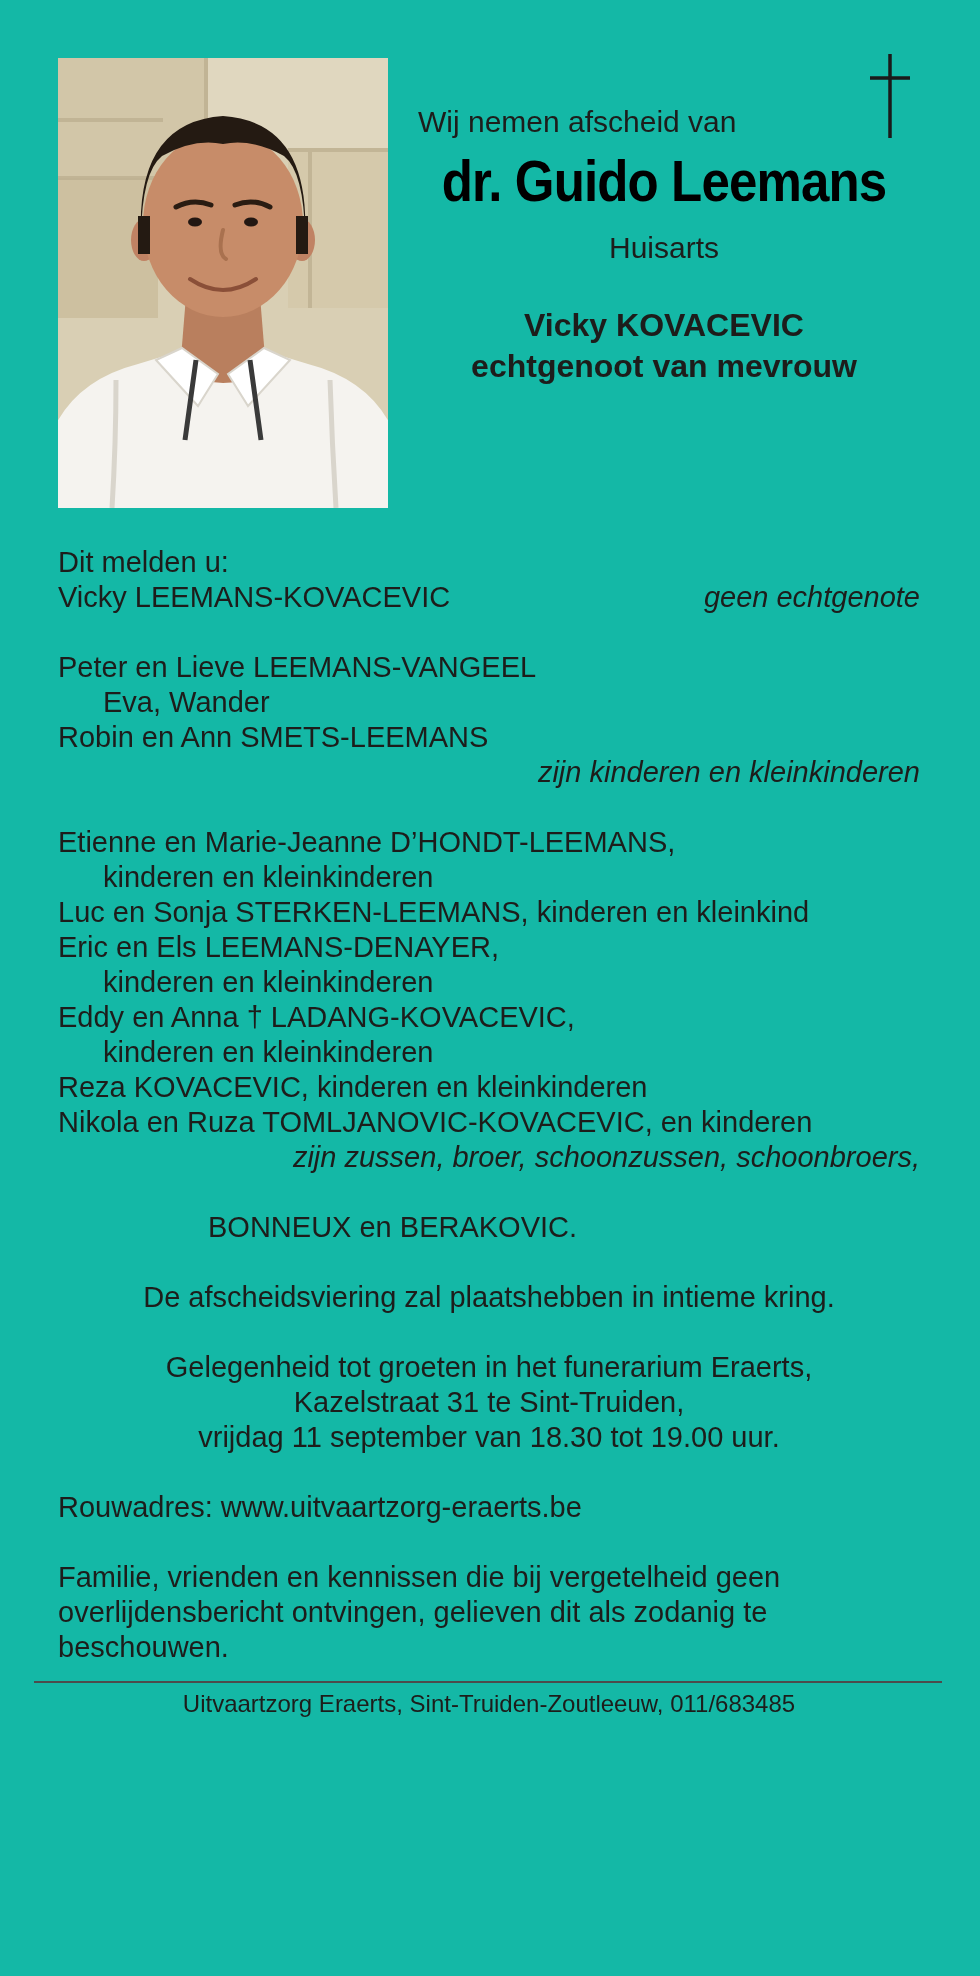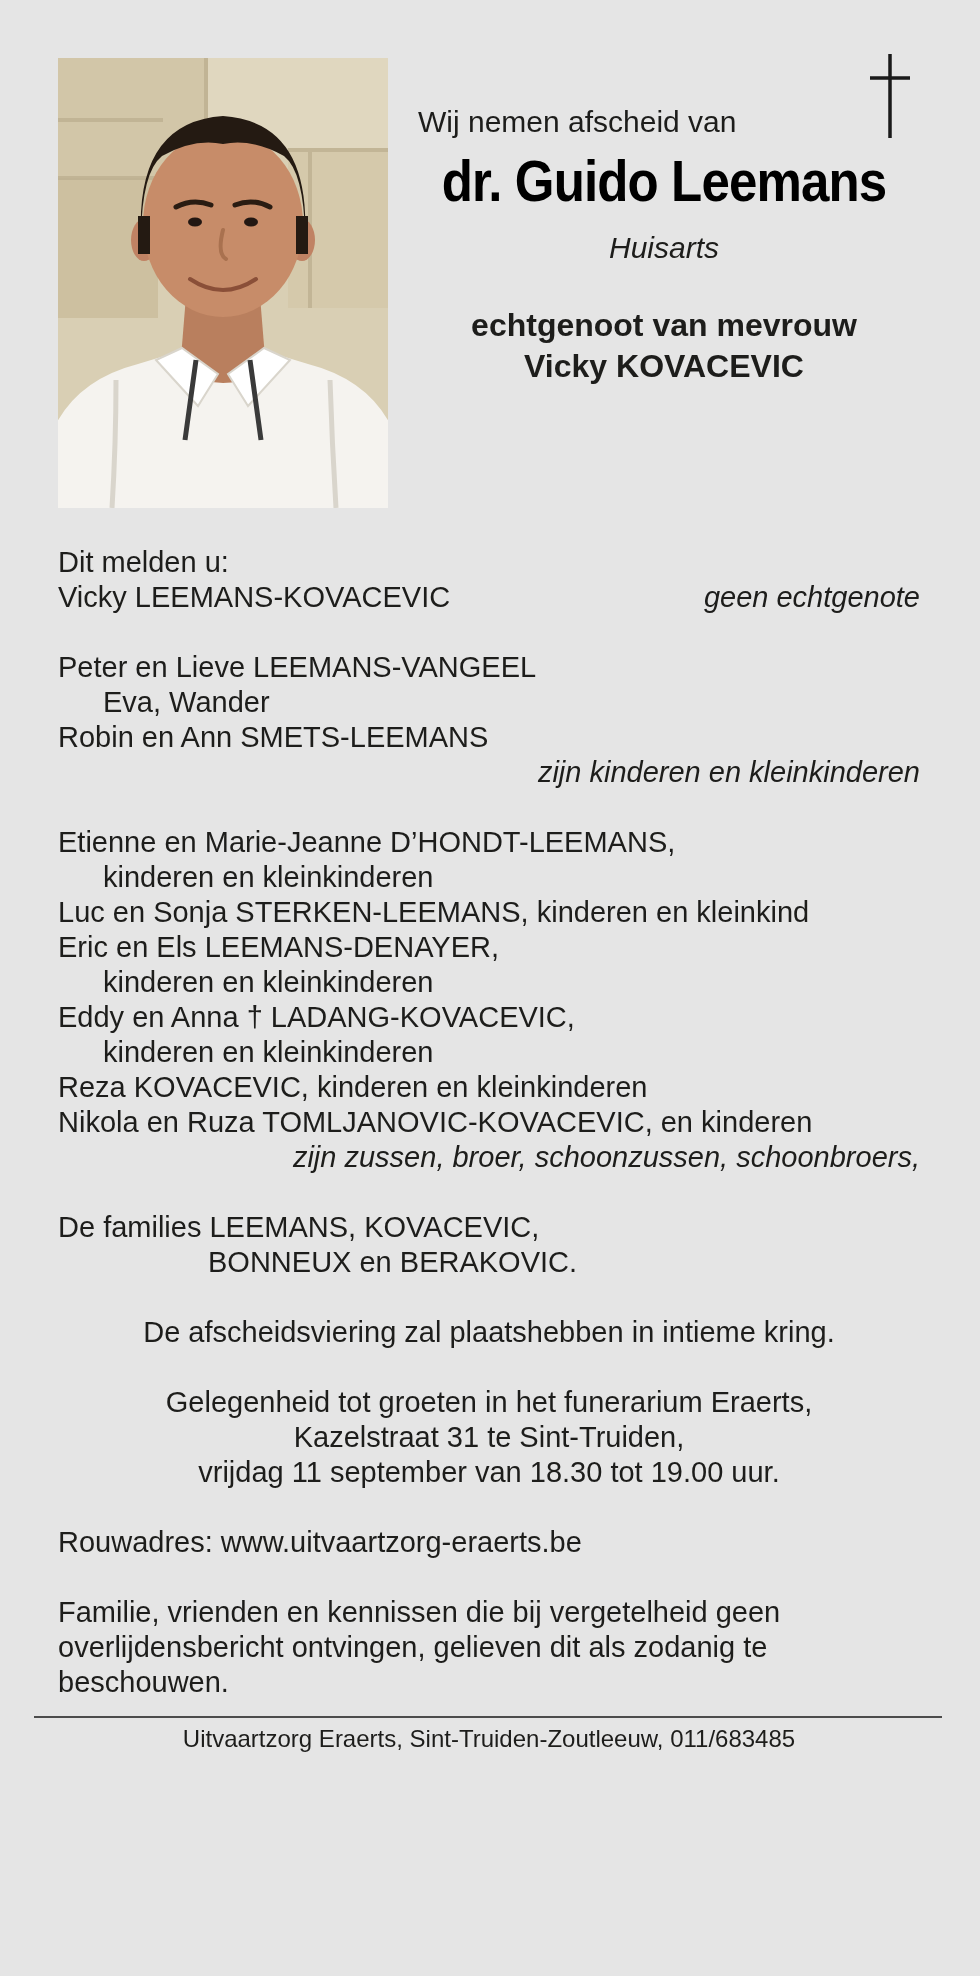--- a/index.html
+++ b/index.html
@@ -11,21 +11,21 @@
     font-family: "Liberation Sans", sans-serif;
     color: #1d1d1b;
   }
   .page {
     position: relative;
     width: 980px;
     height: 1976px;
     padding: 58px 60px 0 58px;
     font-size: 29px;
     line-height: 35px;
-    background: #e5e5e5;
+    background: #14b8a6;
   }
   
   .header-row { display: flex; gap: 20px; height: 452px; }
   .photo {
     width: 330px;
     height: 450px;
     flex: none;
     overflow: hidden;
   }
   .photo svg { display: block; width: 100%; height: 100%; }
@@ -36,21 +36,21 @@
     margin-top: 24px;
     font-size: 58px;
     font-weight: bold;
     letter-spacing: -1px;
     white-space: nowrap;
     text-align: center;
     transform: scaleX(0.88);
     transform-origin: center;
     color: #000000;
   }
-  .profession { margin-top: 32px; text-align: center; font-style: italic; font-size: 30px; }
+  .profession { margin-top: 32px; text-align: center; font-size: 30px; }
   .spouse { margin-top: 40px; text-align: center; font-weight: bold; font-size: 32px; line-height: 41px; }
   
   .block { margin-top: 35px; }
   .block-tight { margin-top: 14px; }
   .center { text-align: center; }
   .right-italic { text-align: right; font-style: italic; }
   .indent { padding-left: 45px; }
   .families-indent { padding-left: 150px; }
   .split-line { display: flex; justify-content: space-between; align-items: baseline; }
   .split-line .rel { font-style: italic; }
@@ -113,22 +113,22 @@
     <div class="header-text">
       <div class="cross">
         <svg viewBox="0 0 48 88" width="48" height="88">
           <path d="M24 2 V86 M4 26 H44" stroke="#1a1a1a" stroke-width="3.5" fill="none"></path>
         </svg>
       </div>
       <div class="intro-line">Wij nemen afscheid van</div>
       <div class="deceased-name">dr. Guido Leemans</div>
       <div class="profession">Huisarts</div>
       <div class="spouse">
+        <div>Vicky KOVACEVIC</div>
         <div>echtgenoot van mevrouw</div>
-        <div>Vicky KOVACEVIC</div>
       </div>
     </div>
   </div>
 
 
   <div class="block">
     <div>Dit melden u:</div>
     <div class="split-line">
       <span>Vicky LEEMANS-KOVACEVIC</span>
       <span class="rel">geen echtgenote</span>
@@ -149,21 +149,20 @@
     <div>Eric en Els LEEMANS-DENAYER,</div>
     <div class="indent">kinderen en kleinkinderen</div>
     <div>Eddy en Anna † LADANG-KOVACEVIC,</div>
     <div class="indent">kinderen en kleinkinderen</div>
     <div>Reza KOVACEVIC, kinderen en kleinkinderen</div>
     <div>Nikola en Ruza TOMLJANOVIC-KOVACEVIC, en kinderen</div>
     <div class="right-italic">zijn zussen, broer, schoonzussen, schoonbroers,</div>
   </div>
 
   <div class="block">
-    <div>De families LEEMANS, KOVACEVIC,</div>
     <div class="families-indent">BONNEUX en BERAKOVIC.</div>
   </div>
 
   <div class="block center">
     <div>De afscheidsviering zal plaatshebben in intieme kring.</div>
   </div>
 
   <div class="block center">
     <div>Gelegenheid tot groeten in het funerarium Eraerts,</div>
     <div>Kazelstraat 31 te Sint-Truiden,</div>

